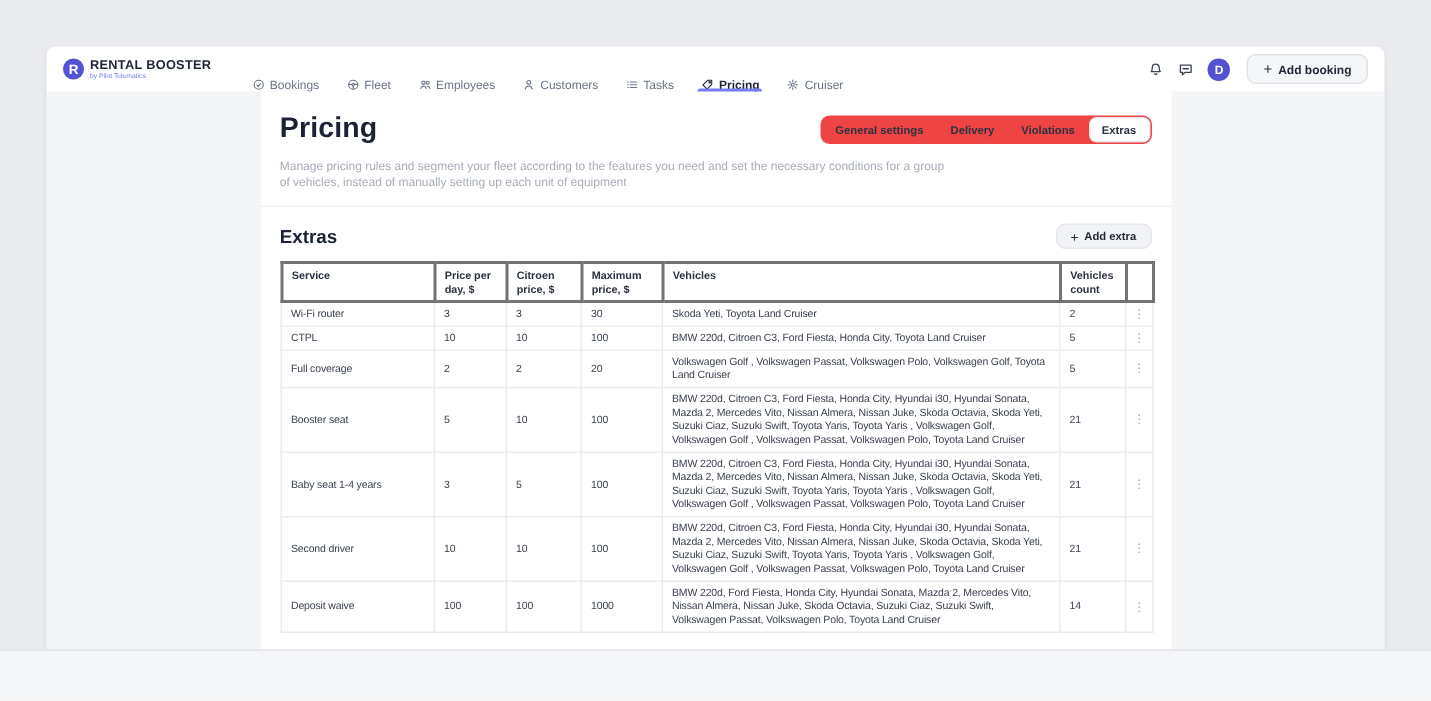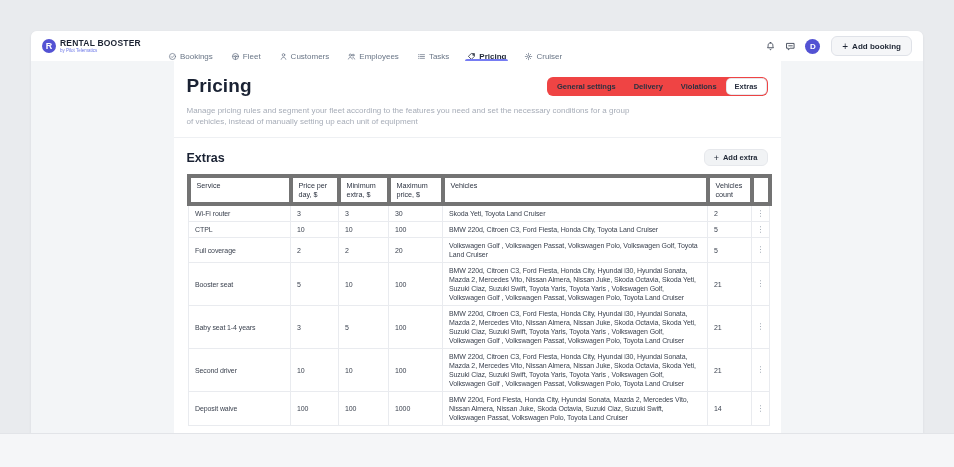--- a/index.html
+++ b/index.html
@@ -35,21 +35,21 @@
   .tab.active{background:#fff;box-shadow:0 0 0 1px #e5e7eb,0 1px 2px rgba(16,24,40,.05)}
   .page-desc{margin-top:8px;font-size:8px;line-height:11px;color:#a7adb8;max-width:447px}
   .divider{height:1px;background:#eef0f3;margin:10px -13px 0}
   .section-head{display:flex;align-items:center;justify-content:space-between;margin-top:11px}
   h2{font-size:12.5px;font-weight:700;color:#1a2233}
   .add-extra{display:flex;align-items:center;gap:4px;background:#f1f3f5;border:1px solid #e6e8ec;border-radius:6px;height:17px;padding:0 9px;font-size:7.5px;font-weight:600;color:#1f2735;font-family:inherit;cursor:pointer}
   .add-extra .plus{font-size:9px;font-weight:400}
 
   
   table{border-collapse:collapse;width:100%;margin-top:8px;table-layout:fixed}
-  th{font-size:7.2px;font-weight:400;color:#2b3240;text-align:left;padding:3px 6px;border:4px solid #737373;vertical-align:top;line-height:9px}
+  th{font-size:7.2px;font-weight:700;color:#2b3240;text-align:left;padding:3px 6px;border:2px solid #737373;vertical-align:top;line-height:9px}
   td{font-size:7px;color:#3c4350;padding:3px 6px;border:1px solid #e9ebef;vertical-align:middle;line-height:9px;letter-spacing:-.1px;word-wrap:break-word}
   td.kebab-cell{text-align:center;padding:0}
   .kebab{color:#98a1ad;font-size:8px;line-height:1;cursor:pointer;display:inline-block;padding:2px}
 
   .bottom-strip{position:absolute;left:0;top:433px;width:954px;height:34px;background:#f5f6f8;border-top:1px solid #e2e4e8}
 </style>
 </head>
 <body>
 
 <div class="app-window">
@@ -79,36 +79,36 @@
               <circle cx="8" cy="8" r="5.4"></circle>
               <circle cx="8" cy="8" r="1.5"></circle>
               <path d="M2.7 7.6h3.9M9.4 7.6h3.9M8 9.5v3.9"></path>
             </svg>
           </span>
           <span>Fleet</span>
         </div>
         <div class="nav-item">
           <span class="nav-icon">
             <svg viewBox="0 0 16 16" fill="none" stroke="currentColor" stroke-width="1.3" stroke-linecap="round" stroke-linejoin="round">
-              <circle cx="8" cy="5.2" r="2.3"></circle>
-              <path d="M3.9 13c.7-2.3 2.2-3.5 4.1-3.5s3.4 1.2 4.1 3.5"></path>
-            </svg>
-          </span>
-          <span>Customers</span>
-        </div>
-        <div class="nav-item">
-          <span class="nav-icon">
-            <svg viewBox="0 0 16 16" fill="none" stroke="currentColor" stroke-width="1.3" stroke-linecap="round" stroke-linejoin="round">
               <circle cx="5.9" cy="5.6" r="2"></circle>
               <path d="M2.5 12.5c.6-1.9 1.8-2.9 3.4-2.9s2.8 1 3.4 2.9"></path>
               <circle cx="10.9" cy="5.6" r="1.7"></circle>
               <path d="M10.6 9.7c1.5.1 2.5 1 3 2.8"></path>
             </svg>
           </span>
           <span>Employees</span>
+        </div>
+        <div class="nav-item">
+          <span class="nav-icon">
+            <svg viewBox="0 0 16 16" fill="none" stroke="currentColor" stroke-width="1.3" stroke-linecap="round" stroke-linejoin="round">
+              <circle cx="8" cy="5.2" r="2.3"></circle>
+              <path d="M3.9 13c.7-2.3 2.2-3.5 4.1-3.5s3.4 1.2 4.1 3.5"></path>
+            </svg>
+          </span>
+          <span>Customers</span>
         </div>
         <div class="nav-item">
           <span class="nav-icon">
             <svg viewBox="0 0 16 16" fill="none" stroke="currentColor" stroke-width="1.3" stroke-linecap="round" stroke-linejoin="round">
               <path d="M5.6 4.7h7.7M5.6 8h7.7M5.6 11.3h7.7M2.7 4.7h.7M2.7 8h.7M2.7 11.3h.7"></path>
             </svg>
           </span>
           <span>Tasks</span>
         </div>
         <div class="nav-item active" style="--u: #767cf3;">
@@ -184,21 +184,21 @@
             <col style="width:50px">
             <col style="width:54px">
             <col style="width:265px">
             <col style="width:44px">
             <col style="width:18px">
         </colgroup>
         <thead id="thead">
             <tr>
               <th>Service</th>
               <th>Price per day, $</th>
-              <th>Minimum extra, $</th>
+              <th>Citroen price, $</th>
               <th>Maximum price, $</th>
               <th>Vehicles</th>
               <th>Vehicles count</th>
               <th></th>
             </tr>
           </thead>
         <tbody id="tbody">
             <tr>
               <td>Wi-Fi router</td>
               <td>3</td>

